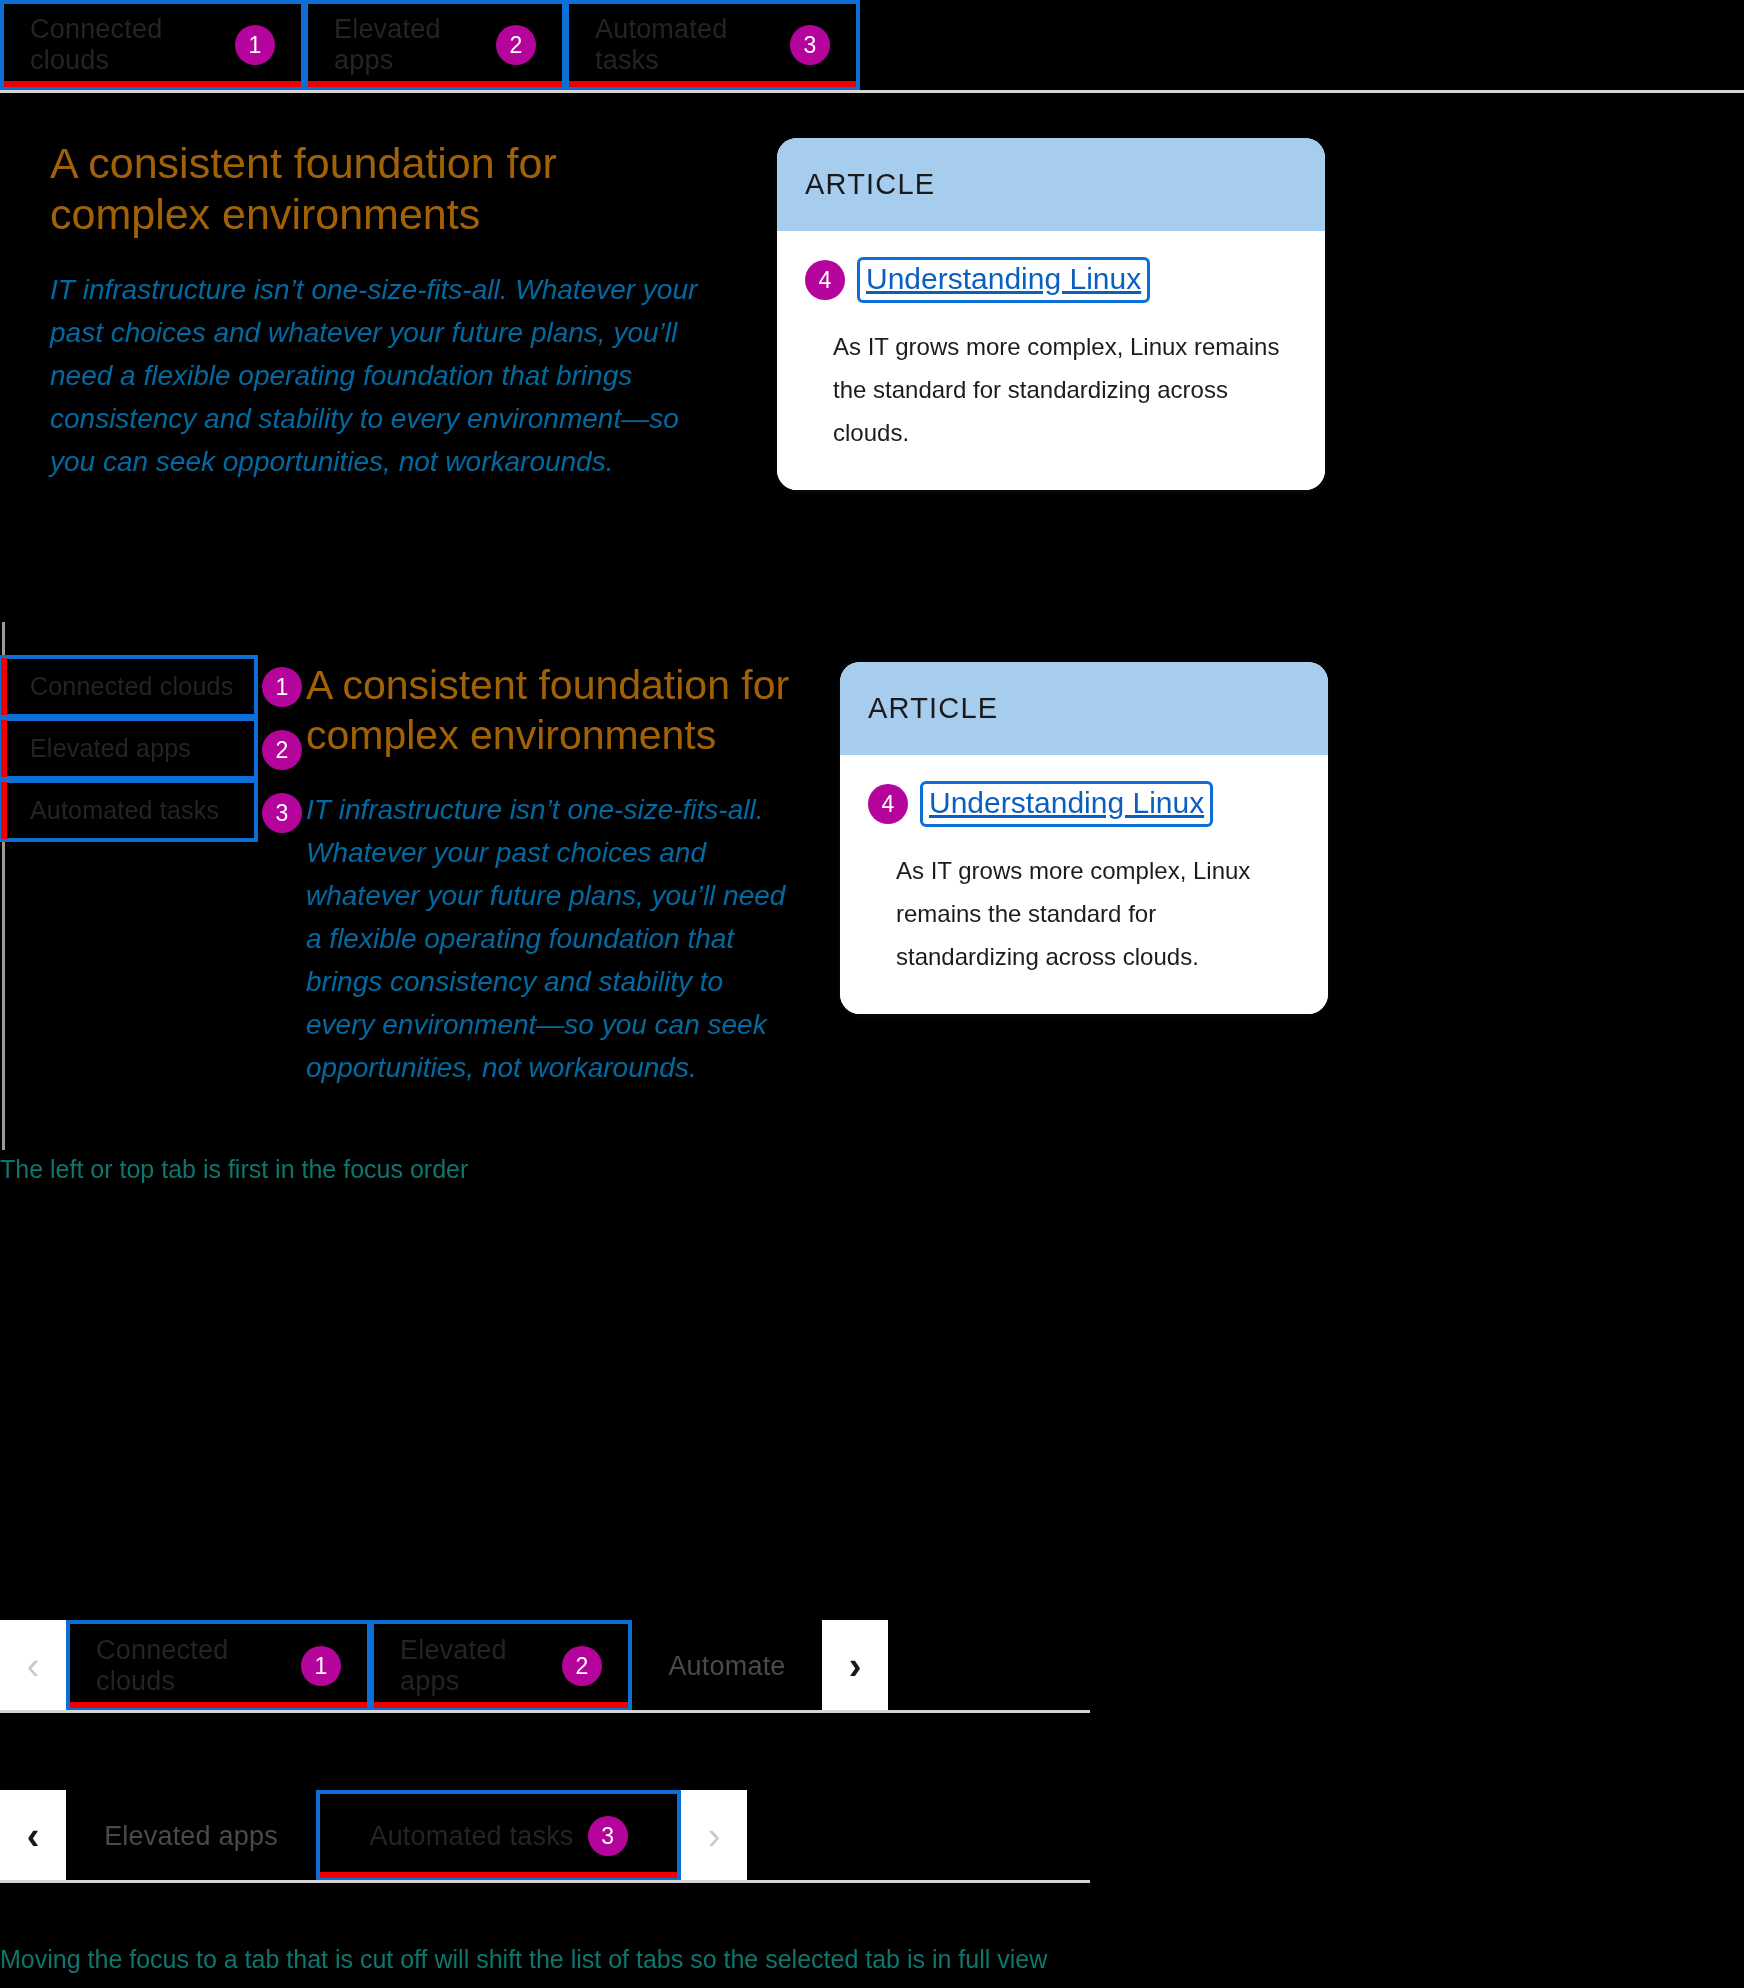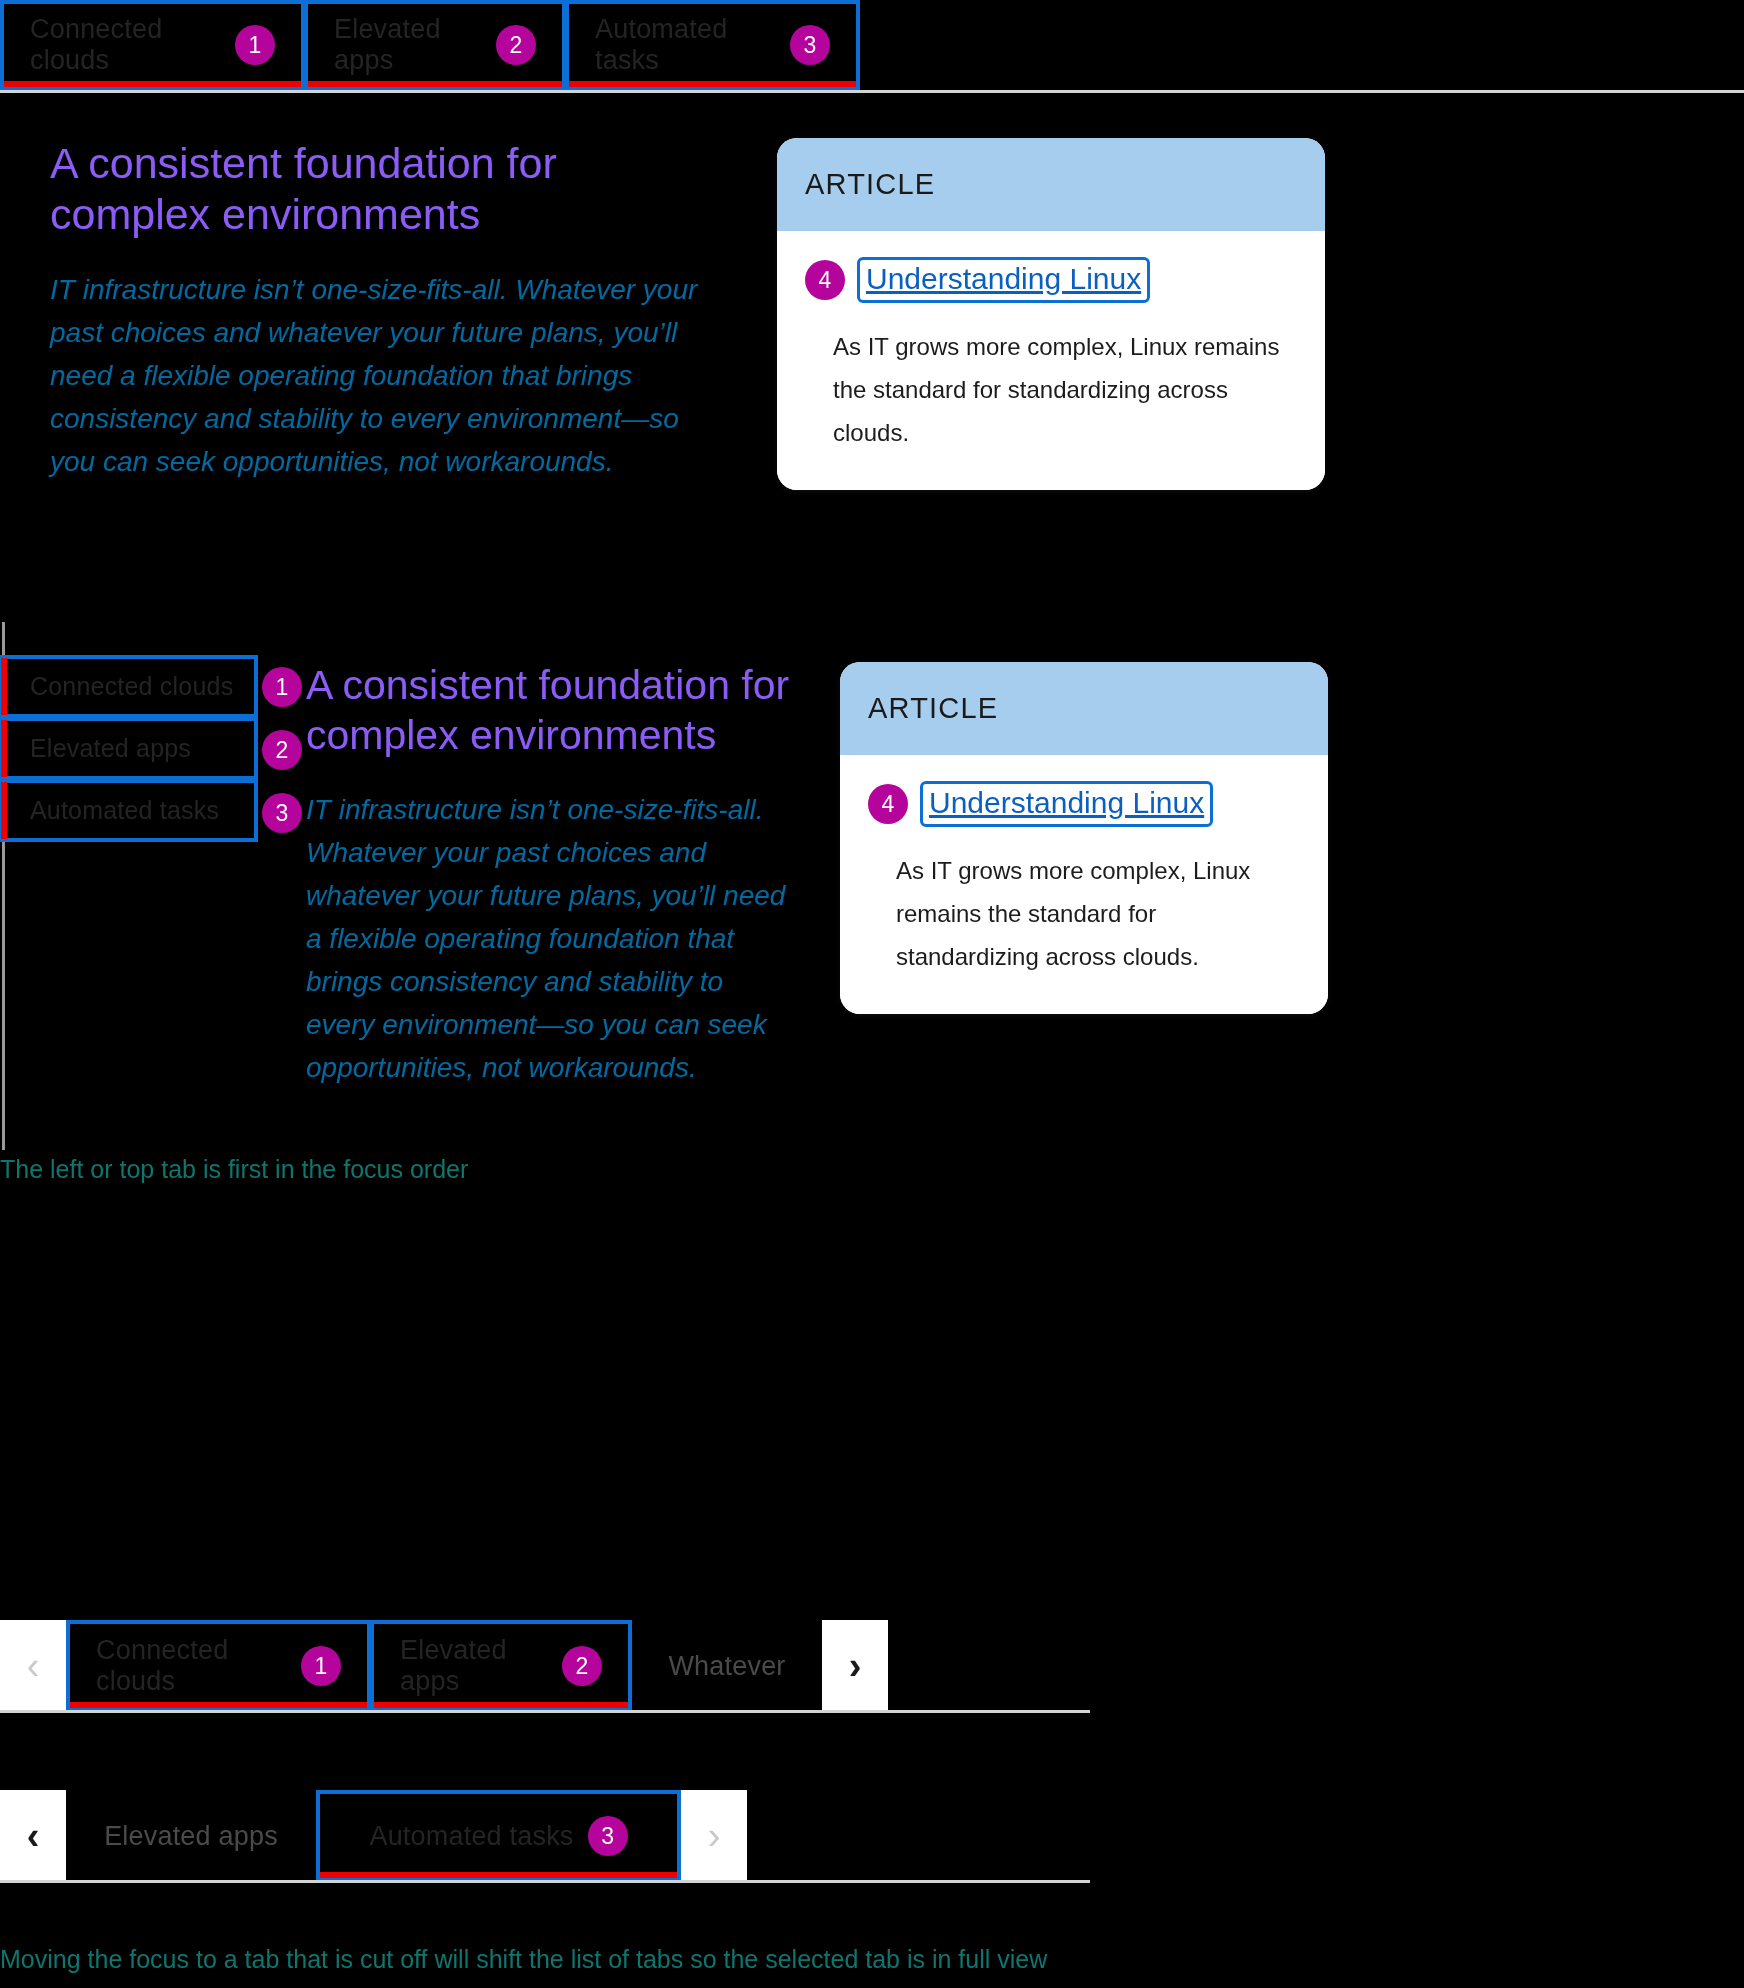--- a/index.html
+++ b/index.html
@@ -33,21 +33,21 @@
   .htab .underline {
     position: absolute; left: 0; right: 0; bottom: -1px; height: 6px; background: #ee0000;
   }
   .htab.t1 { width: 305px; }
   .htab.t2 { width: 262px; margin-left: -1px; }
   .htab.t3 { width: 295px; margin-left: -1px; }
 
   .sec1-rule { position: absolute; left: 0; top: 90px; width: 1744px; height: 3px; background: #d4d4d4; }
 
   .sec1-copy { position: absolute; left: 50px; top: 138px; width: 660px; }
-  .headline { color: #8b5cf6; font-size: 43px; line-height: 51px; font-weight: 400; }
+  .headline { color: #a16207; font-size: 43px; line-height: 51px; font-weight: 400; }
   .bodycopy { color: #0369a1; font-size: 28px; line-height: 43px; margin-top: 28px; font-style: italic; }
 
   
   .card { position: absolute; background: #fff; border-radius: 20px; overflow: hidden;
           box-shadow: 0 2px 5px rgba(255,255,255,.05); }
   .card-head { background: #a7cdee; color: #1a1a1a; font-size: 29px; letter-spacing: 1.2px;
                padding: 30px 28px; }
   .card-body { padding: 26px 28px 36px 28px; background: #fff; }
   .card-linkrow { display: flex; align-items: center; gap: 12px; }
   .card-link {
@@ -211,21 +211,21 @@
         <span class="tab-label">Connected clouds</span>
         <span class="badge">1</span>
         <span class="underline"></span>
       </div>
       <div class="ctab focused c2">
         <span class="tab-label">Elevated apps</span>
         <span class="badge">2</span>
         <span class="underline"></span>
       </div>
       <div class="ctab plain c3">
-        <span class="tab-label">Whatever</span>
+        <span class="tab-label">Automate</span>
       </div>
     </div>
     <div class="arrow-btn solid">›</div>
   </div>
   <div class="carousel-rule" id="rule1"></div>
 
   <div class="carousel" id="car2">
     <div class="arrow-btn solid">‹</div>
     <div class="carousel-strip">
       <div class="ctab plain c2">

